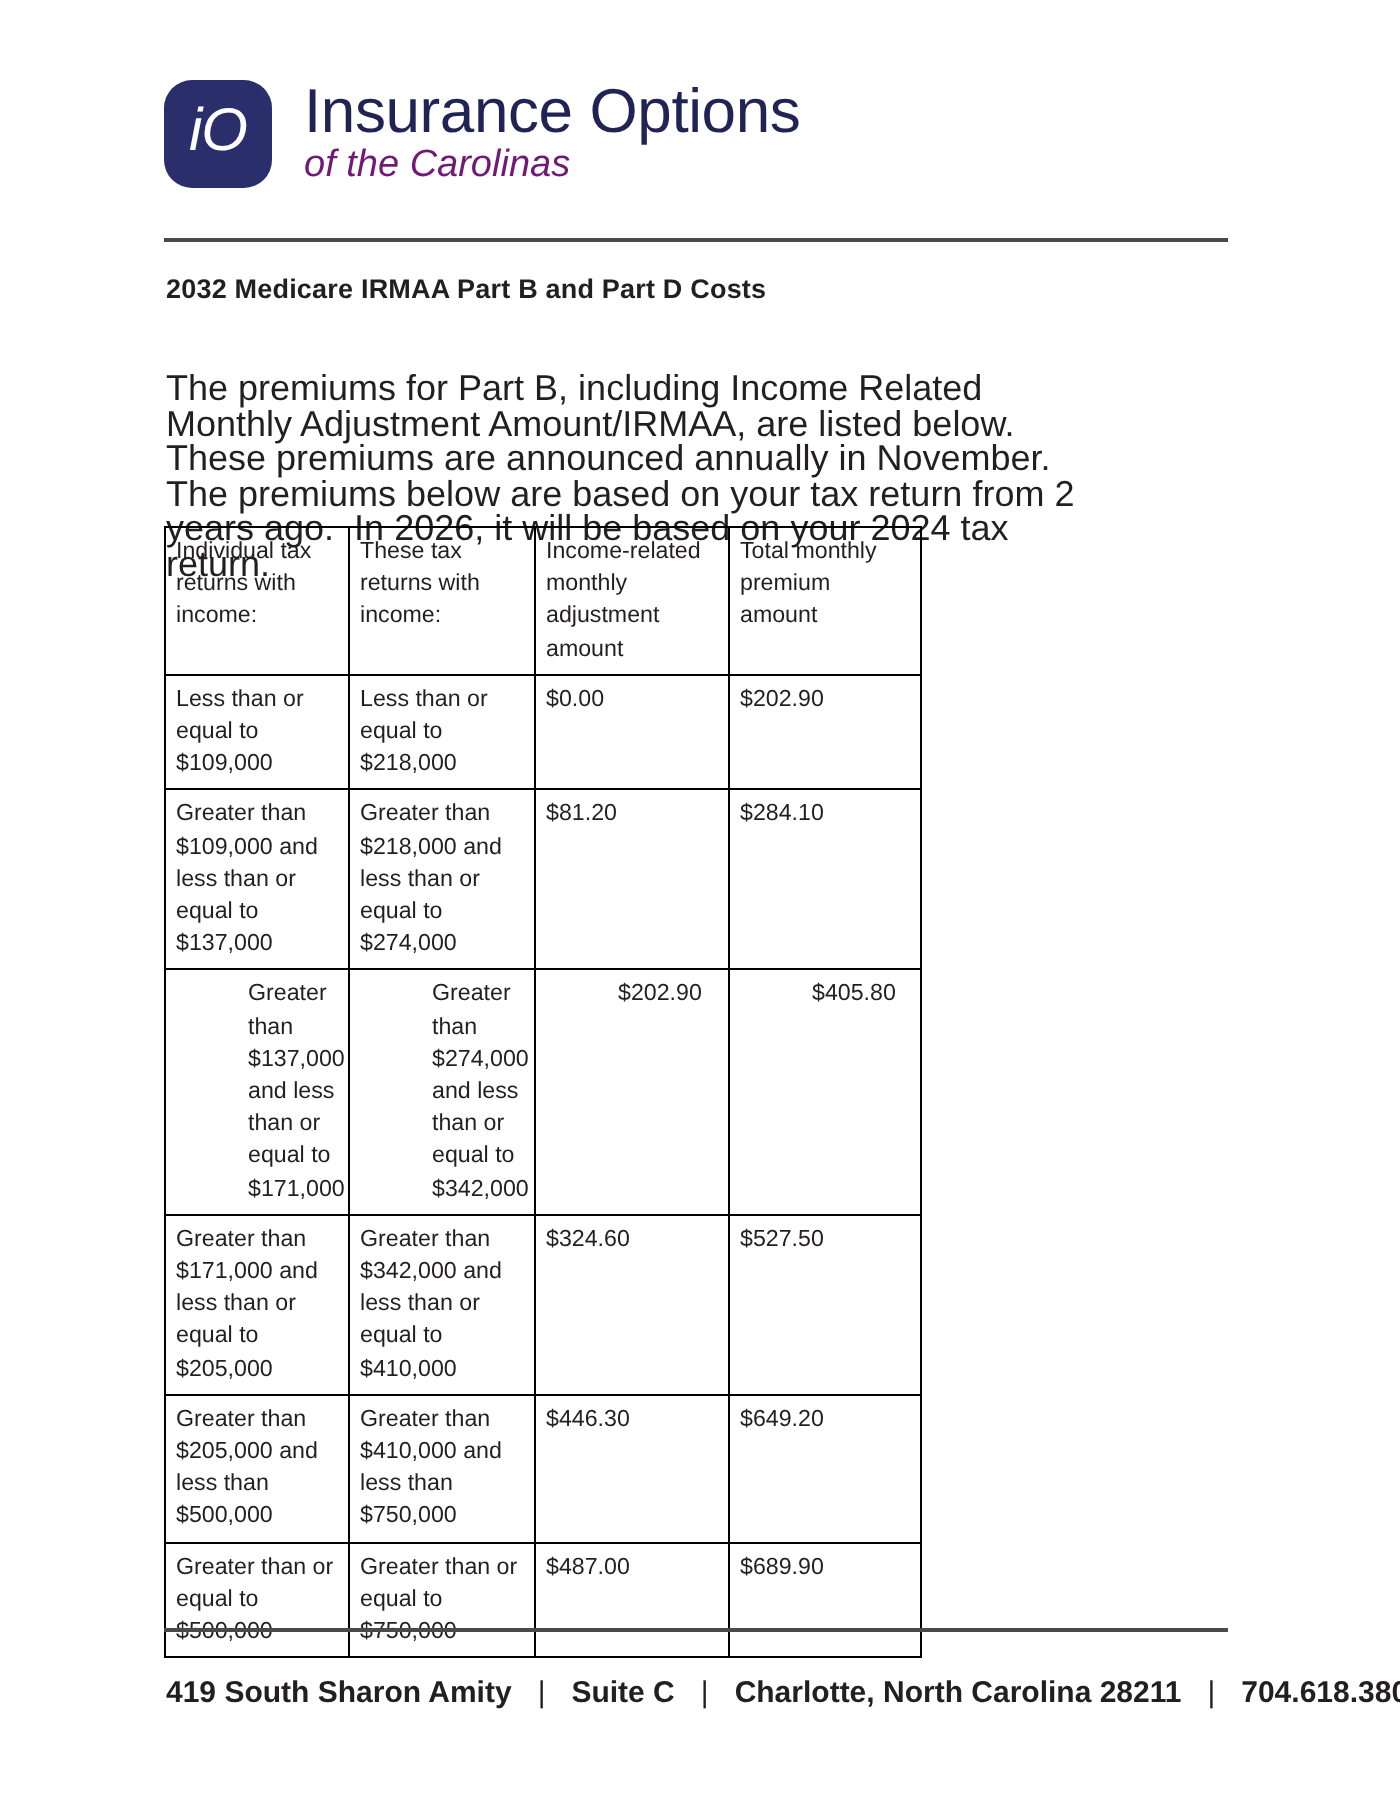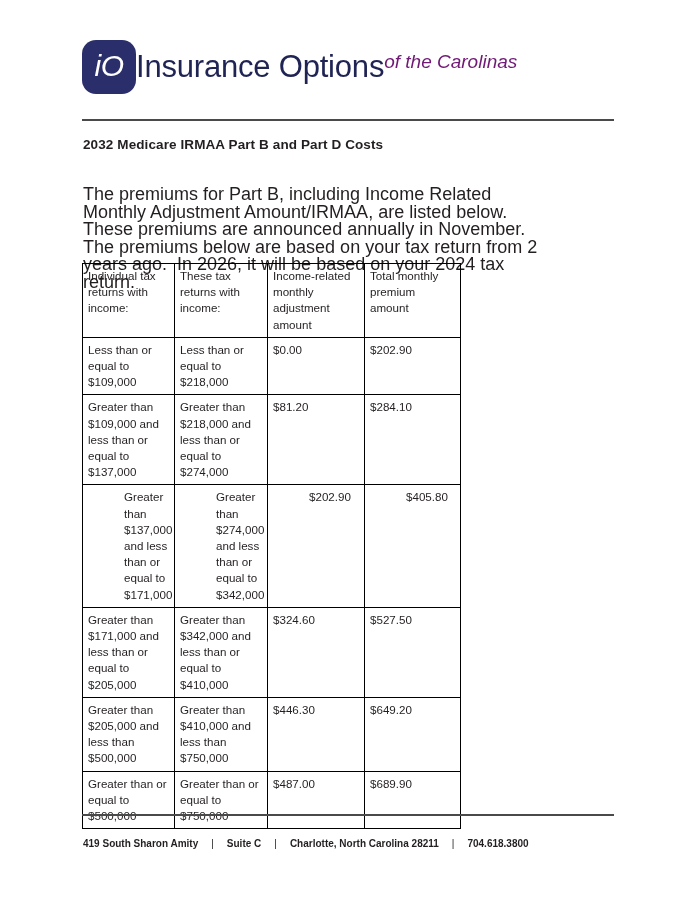--- a/index.html
+++ b/index.html
@@ -46,22 +46,23 @@
     font-family: "Liberation Sans", sans-serif;
     font-size: 30px;
     font-weight: 400;
     letter-spacing: -0.5px;
     line-height: 1;
     position: relative;
     top: -1px;
     font-style: italic;
   }
   .logo-words {
-    display: flex;
-    flex-direction: row;
+    margin-left: 16px;
+    display: flex;
+    flex-direction: column;
     justify-content: flex-end;
   }
   .logo-title {
     color: #1f2454;
     font-size: 31px;
     font-weight: 400;
     line-height: 1.02;
     letter-spacing: -0.2px;
     white-space: nowrap;
   }
@@ -140,21 +141,21 @@
   .r4 td { height: 76px; }
   .r5 td { height: 54px; margin-left: 24px; }
   .r6 td { height: 41px; }
 
   
   .footer {
     position: absolute;
     left: 83px;
     top: 838px;
     width: 532px;
-    font-size: 10px;
+    font-size: 15px;
     font-weight: bold;
     color: #231f20;
     display: flex;
     white-space: nowrap;
   }
   .footer .sep {
     display: inline-block;
     padding: 0 13px;
     font-weight: normal;
     color: #231f20;

